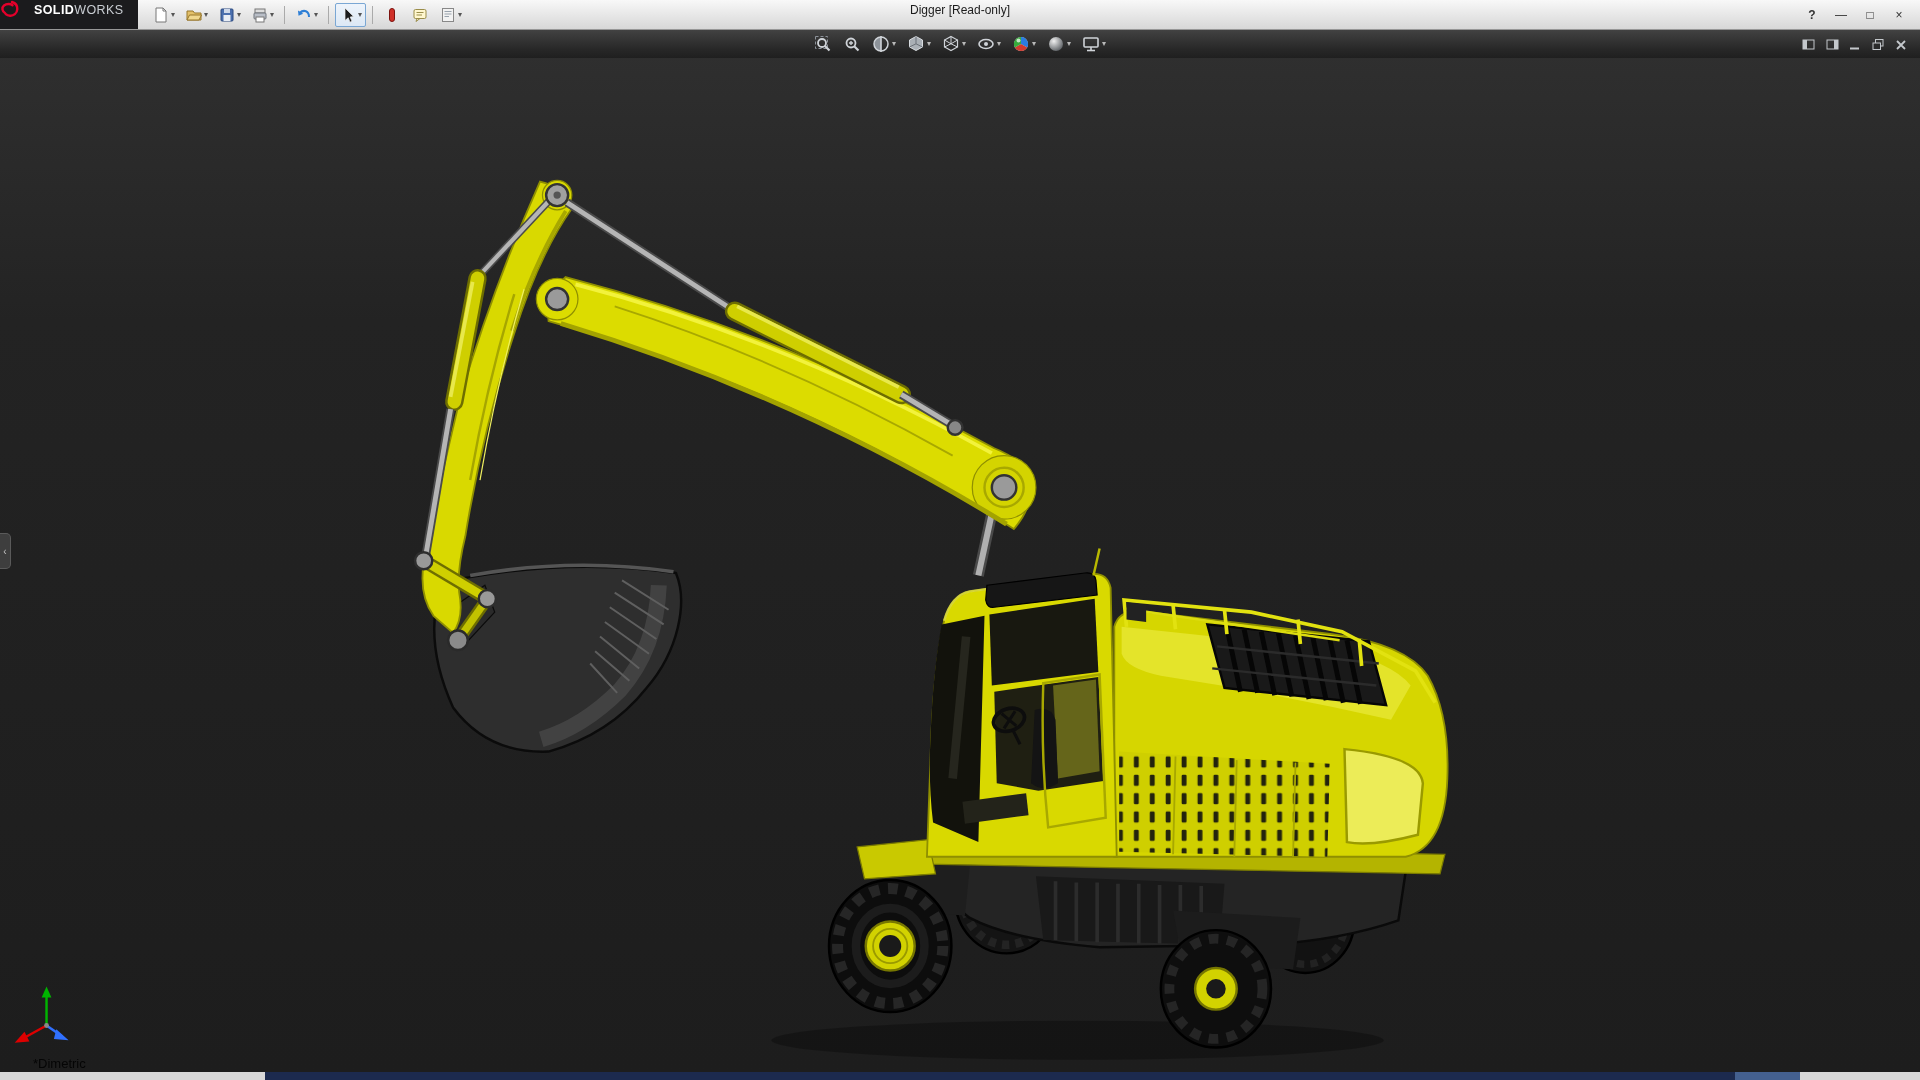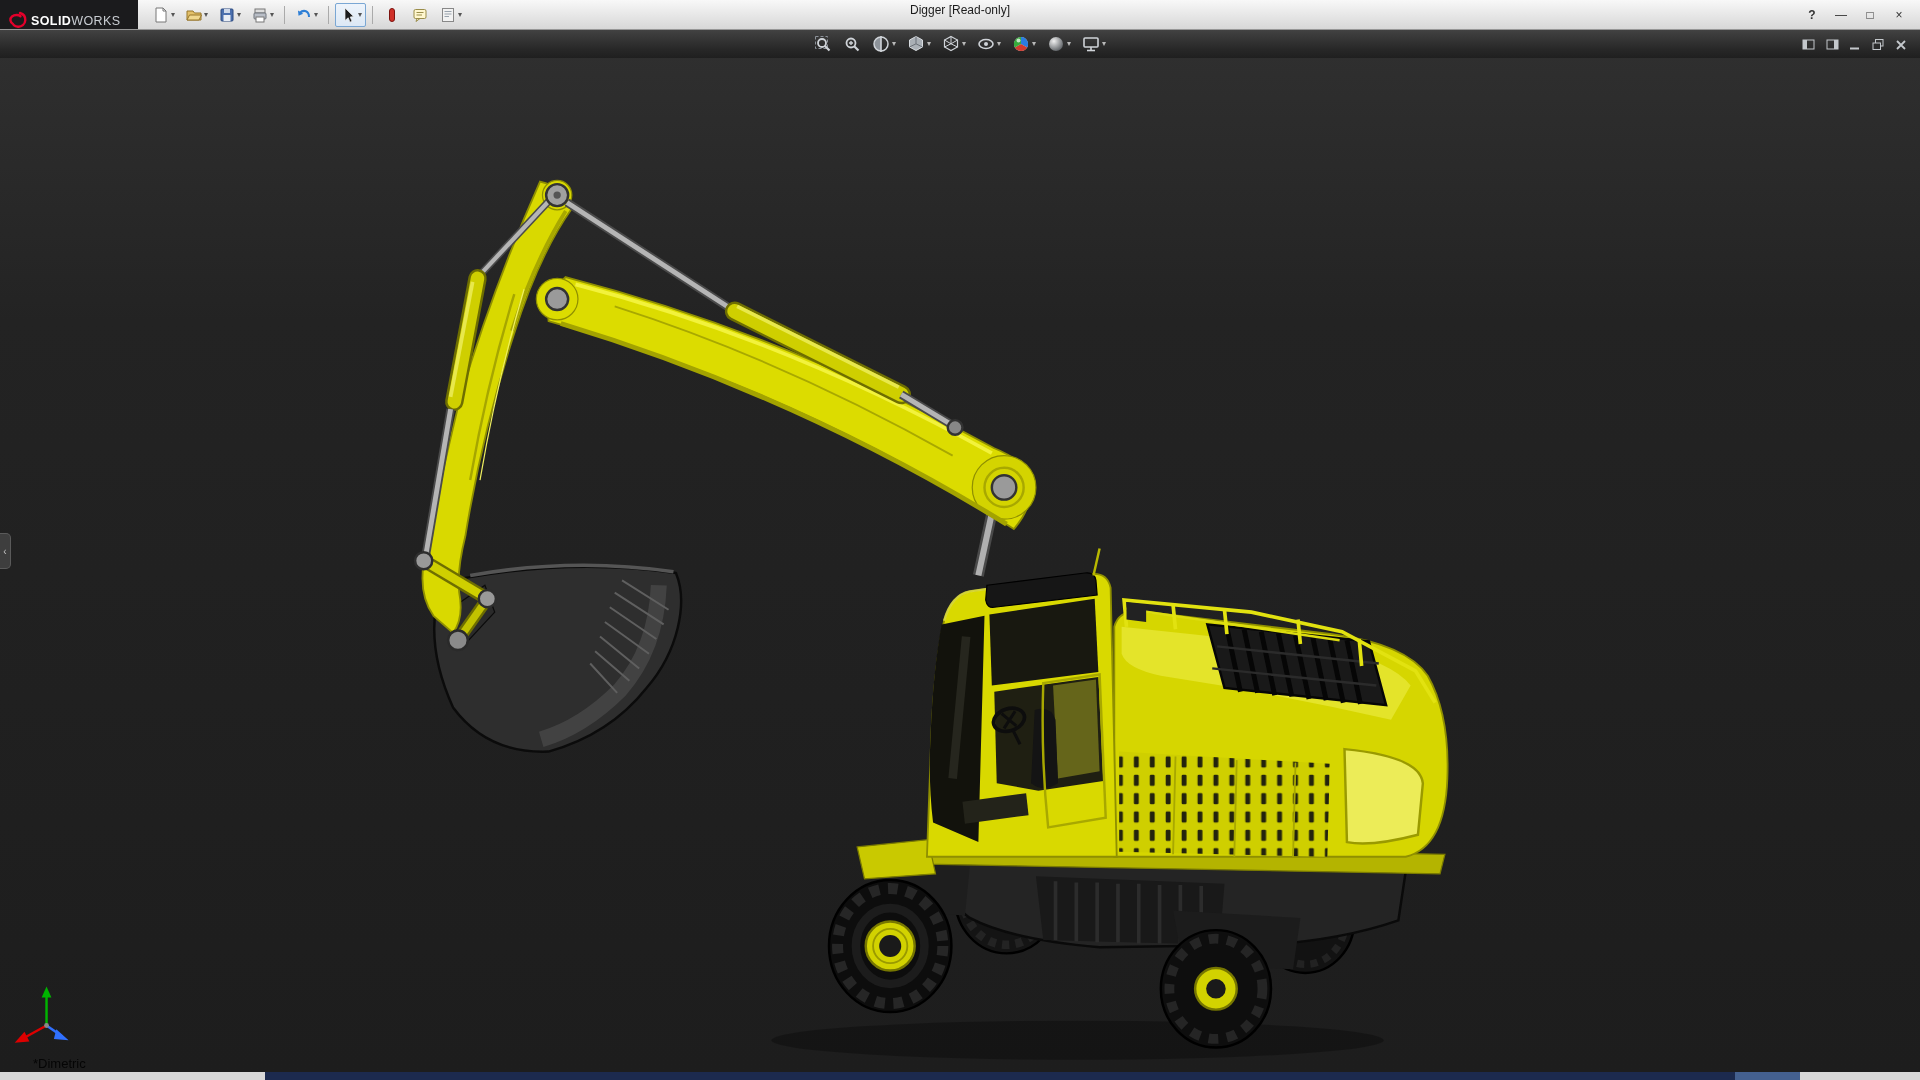--- a/index.html
+++ b/index.html
@@ -1,21 +1,21 @@
 <!DOCTYPE html>
 <html><head>
 <meta charset="utf-8">
 <style>
   * { margin:0; padding:0; box-sizing:border-box; }
   html,body { width:1920px; height:1080px; overflow:hidden; font-family:"Liberation Sans",sans-serif; background:#202020; }
   .app { width:1920px; height:1080px; display:flex; flex-direction:column; }
 
   
   .titlebar { height:30px; flex:0 0 30px; display:flex; align-items:stretch; background:linear-gradient(#f8f8f8,#d7d7d7); border-bottom:1px solid #979797; position:relative; }
-  .logo-block { width:138px; background:#1b1b1d; color:#fff; display:flex; align-items:flex-end; gap:3px; padding-left:8px; flex:0 0 138px; }
+  .logo-block { width:138px; background:#1b1b1d; color:#fff; display:flex; align-items:flex-start; gap:14px; flex:0 0 138px; }
   .brand-bold { font-weight:bold; font-size:12.5px; letter-spacing:.4px; color:#fff; }
   .brand-light { font-weight:normal; font-size:12.5px; letter-spacing:.4px; color:#c9cdd2; }
   .tb { display:flex; align-items:center; padding-left:10px; gap:2px; z-index:2; }
   .tb-btn { display:flex; align-items:center; height:24px; padding:0 3px; border:1px solid transparent; border-radius:2px; }
   .tb-btn.pressed { border-color:#7aa7d4; background:linear-gradient(#eef4fb,#dcE8f5); }
   .tb-sep { width:1px; height:18px; background:#aaa; margin:0 4px; }
   .caret { font-size:8px; color:#555; margin-left:1px; line-height:1; }
   .win-title { position:absolute; left:0; right:0; top:0; height:20px; display:flex; align-items:center; justify-content:center; font-size:12px; color:#1c1c1c; pointer-events:none; z-index:1; }
   .win-controls { margin-left:auto; display:flex; align-items:center; padding-right:8px; gap:3px; z-index:2; }
   .win-btn { min-width:26px; height:22px; display:flex; align-items:center; justify-content:center; font-size:12px; color:#333; }

